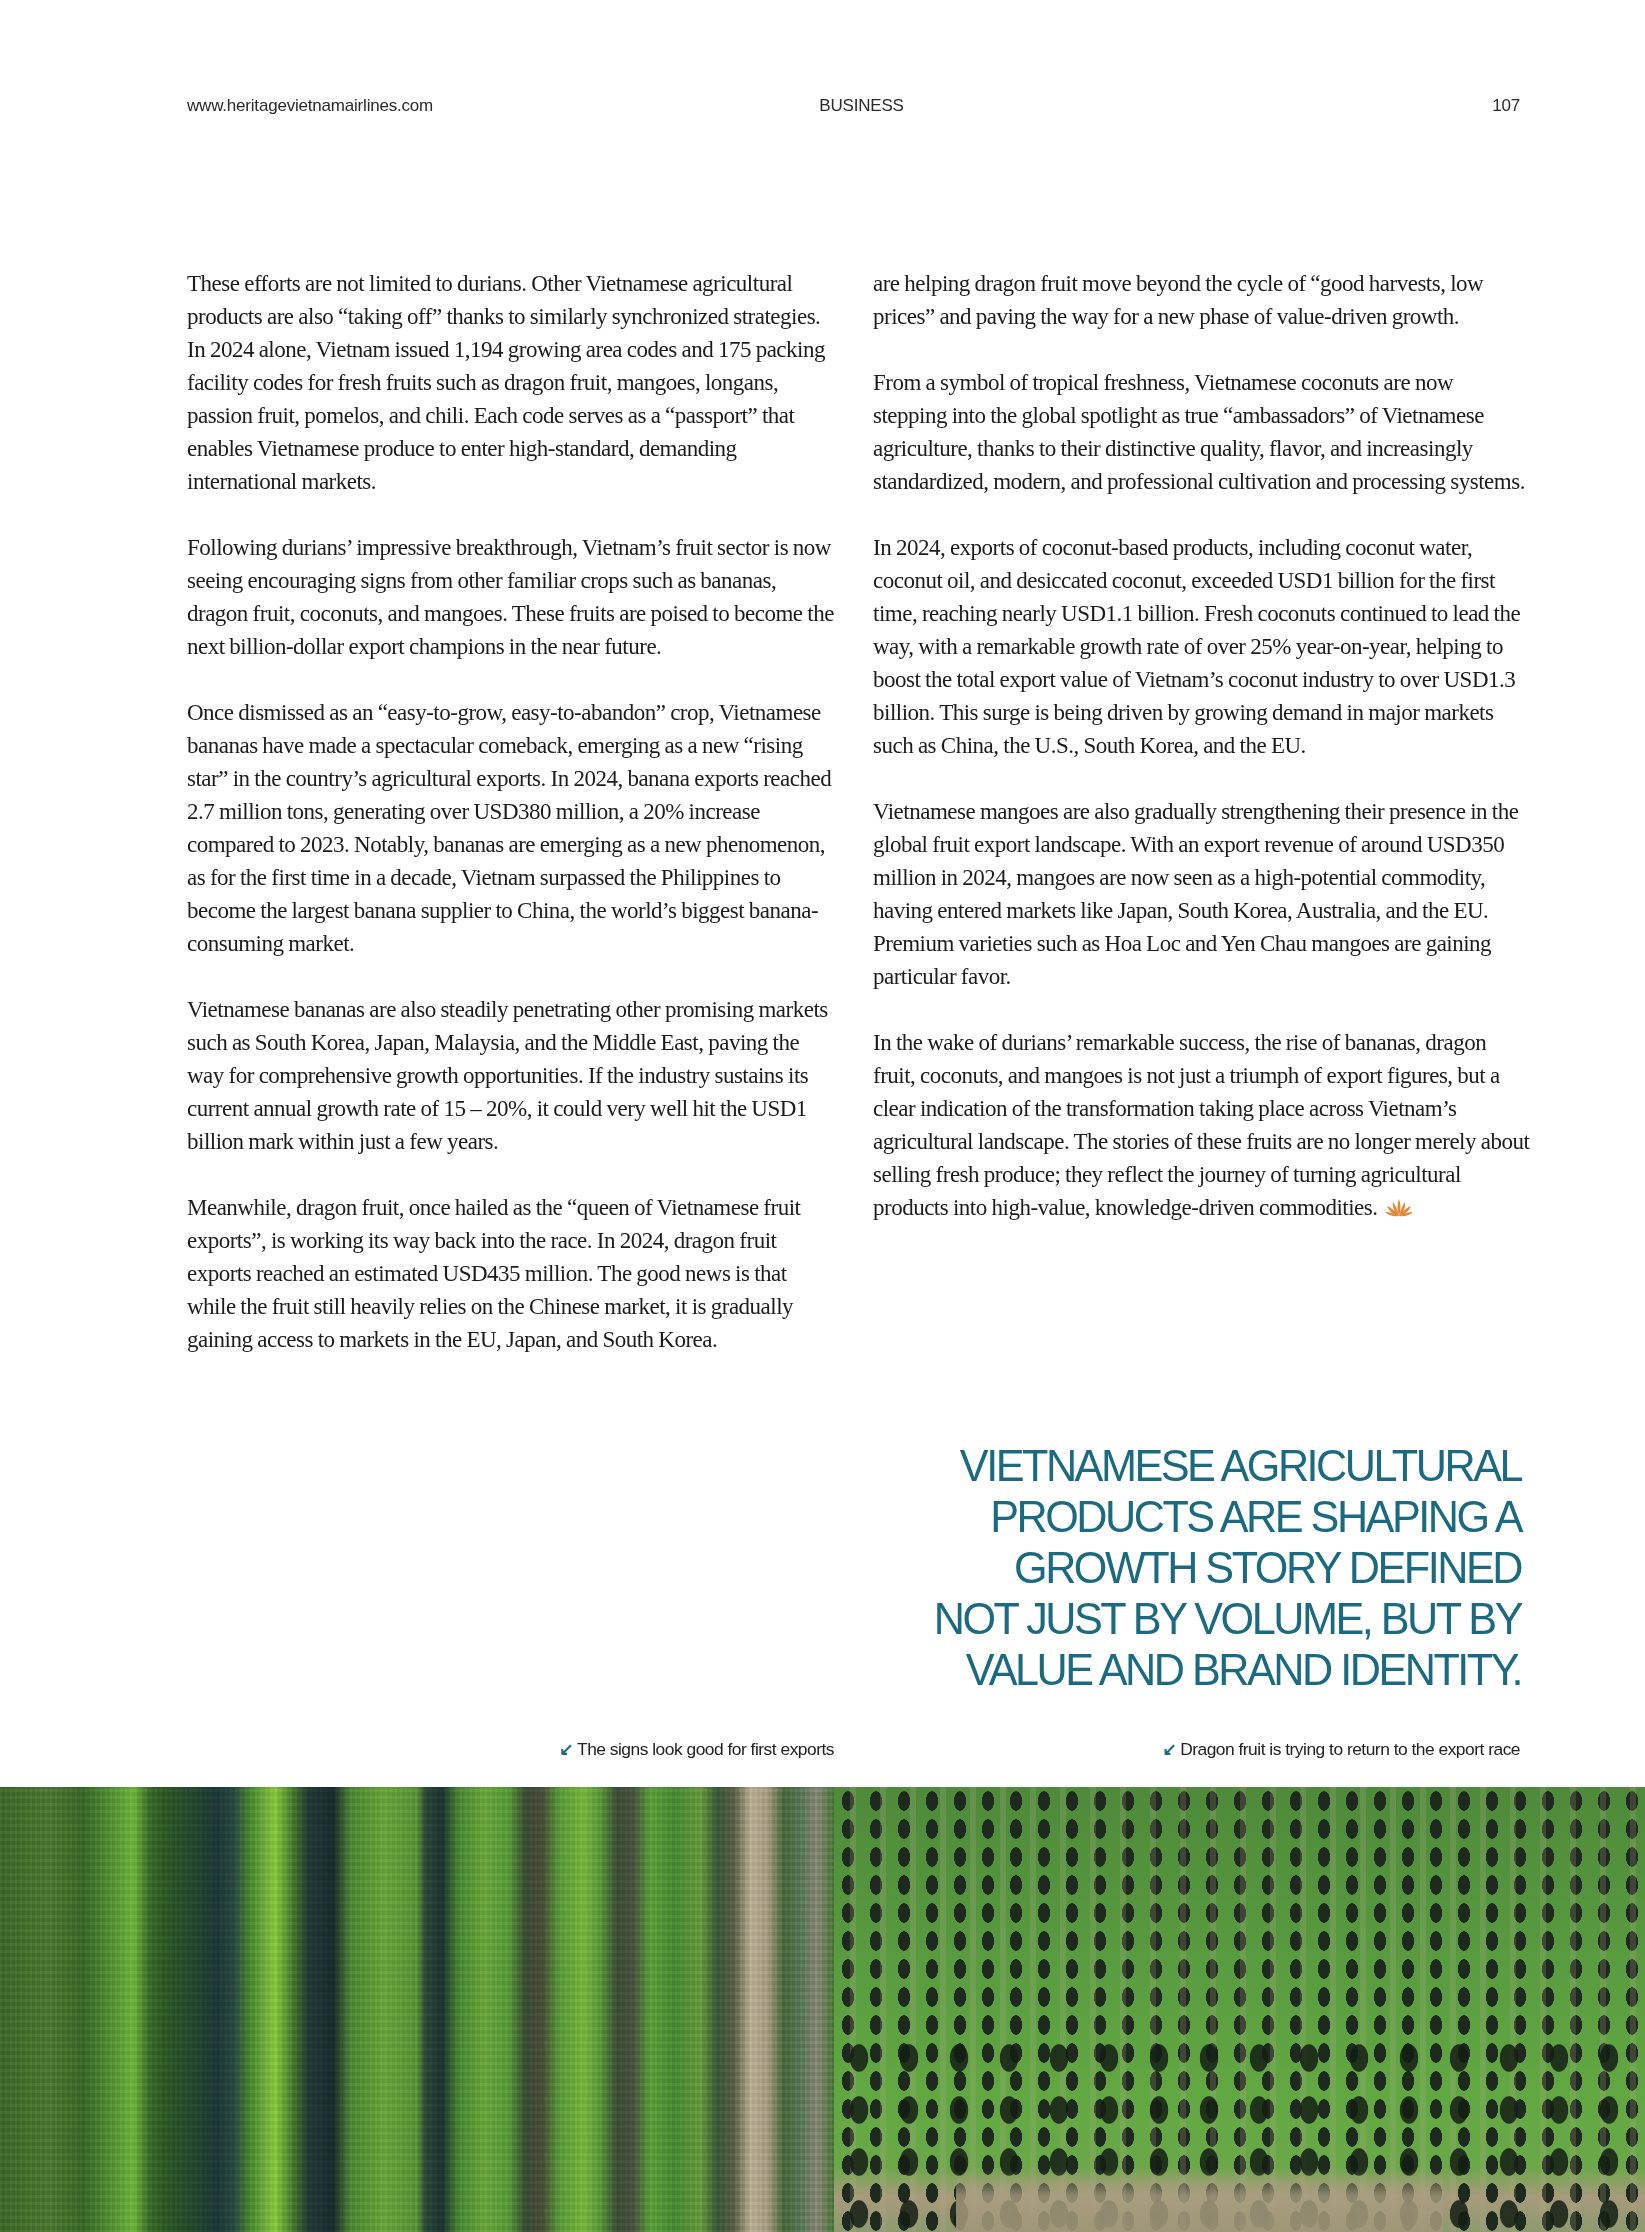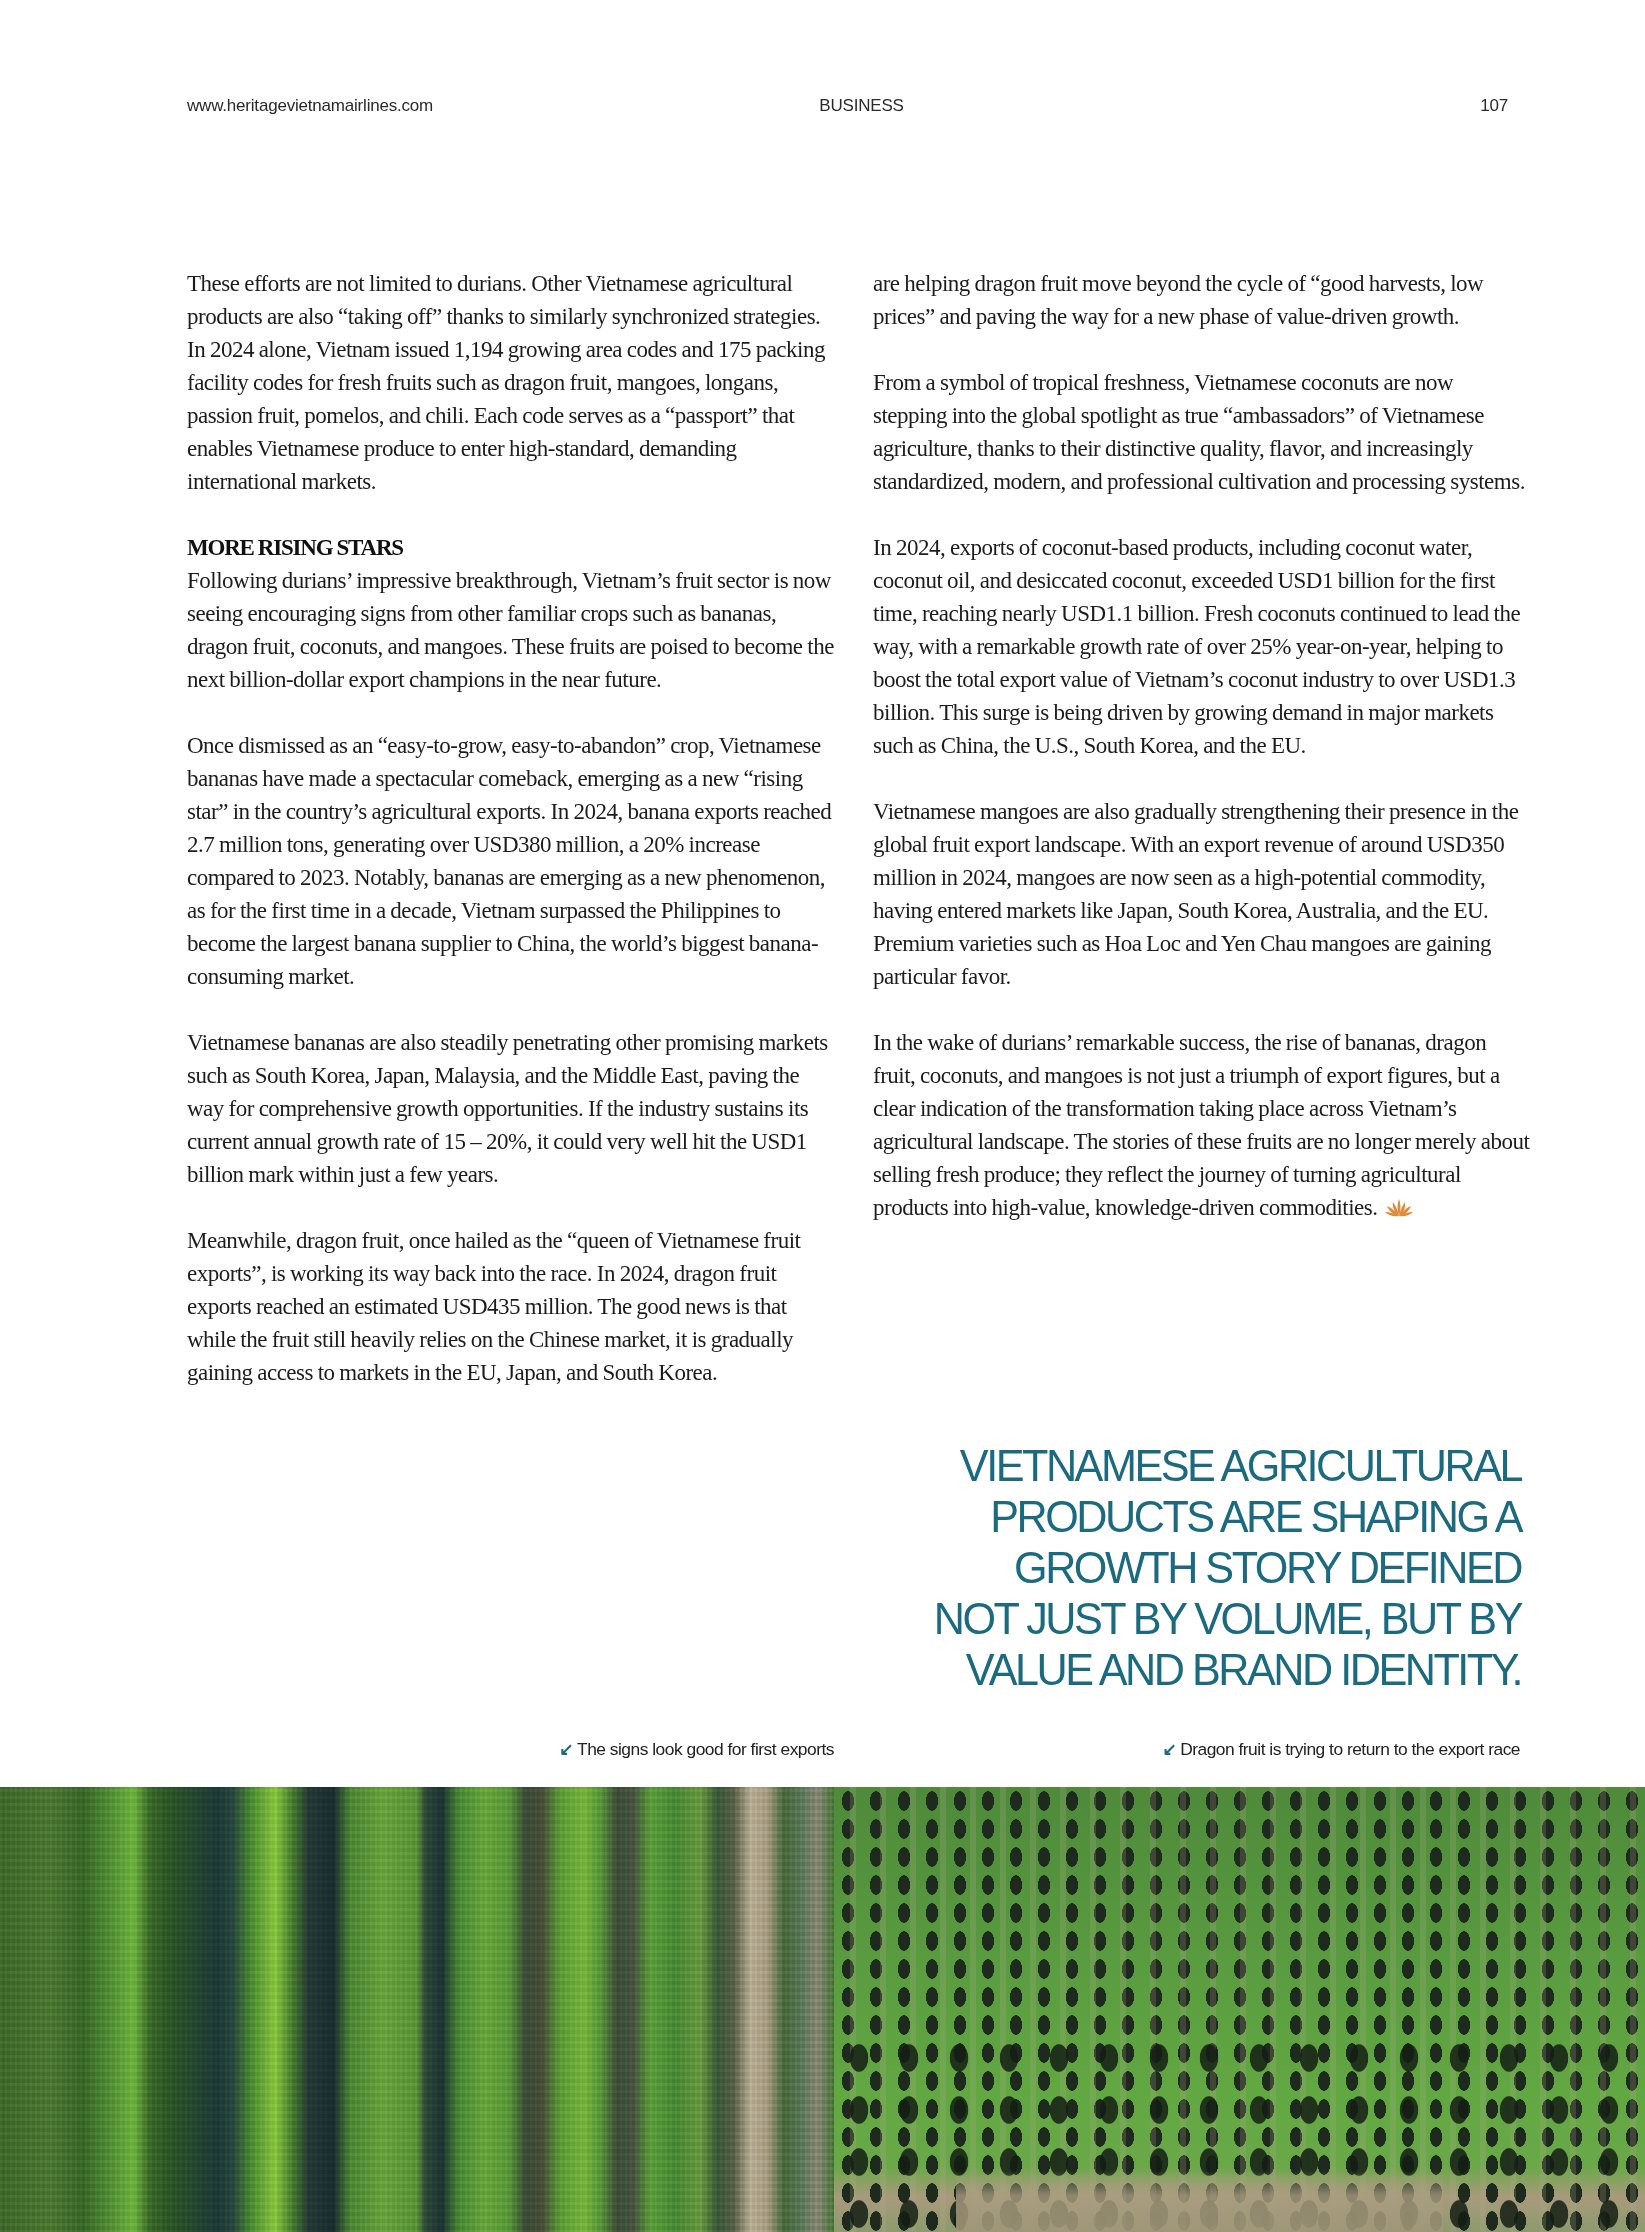--- a/index.html
+++ b/index.html
@@ -3,21 +3,21 @@
   <meta charset="utf-8">
   <style>
     * { margin: 0; padding: 0; box-sizing: border-box; }
     html, body { width: 1646px; height: 2233px; background: #ffffff; overflow: hidden; }
     body { position: relative; font-family: "Liberation Sans", sans-serif; color: #1a1a1a; }
 
     .header { position: absolute; top: 96px; left: 187px; width: 1333px; height: 24px;
       font-family: "Liberation Sans", sans-serif; font-size: 17px; color: #2a2a2a; letter-spacing: -0.2px; }
     .header .site { position: absolute; left: 0; top: 0; }
     .header .section { position: absolute; left: 50%; transform: translateX(-50%); top: 0; margin-left: 8px; }
-    .header .page { position: absolute; right: 12px; top: 0; }
+    .header .page { position: absolute; right: 0; top: 0; }
 
     .col { position: absolute; top: 267px; font-size: 23px; line-height: 33px; color: #1c1c1c;
       letter-spacing: -0.5px; word-spacing: -0.5px; font-family: Liberation Serif, serif; }
     .col.left { left: 187px; width: 652px; }
     .col.right { left: 873px; width: 657px; }
     .col p { margin-bottom: 33px; }
     .col p.tight { margin-bottom: 0; }
     .col h3 { font-size: 23px; font-weight: bold; line-height: 33px; letter-spacing: -1.2px; color: #111; }
 
     .lotus { display: inline-block; vertical-align: -3px; margin-left: 6px; width: 30px; height: 20px; }
@@ -67,21 +67,20 @@
 <body>
 
 <div class="header">
   <span class="site">www.heritagevietnamairlines.com</span>
   <span class="section">BUSINESS</span>
   <span class="page">107</span>
 </div>
 
 <div class="col left">
   <p>These efforts are not limited to durians. Other Vietnamese agricultural products are also “taking off” thanks to similarly synchronized strategies. In 2024 alone, Vietnam issued 1,194 growing area codes and 175 packing facility codes for fresh fruits such as dragon fruit, mangoes, longans, passion fruit, pomelos, and chili. Each code serves as a “passport” that enables Vietnamese produce to enter high-standard, demanding international markets.</p>
-  <h3>MORE RISING STARS</h3>
   <p>Following durians’ impressive breakthrough, Vietnam’s fruit sector is now seeing encouraging signs from other familiar crops such as bananas, dragon fruit, coconuts, and mangoes. These fruits are poised to become the next billion-dollar export champions in the near future.</p>
   <p>Once dismissed as an “easy-to-grow, easy-to-abandon” crop, Vietnamese bananas have made a spectacular comeback, emerging as a new “rising star” in the country’s agricultural exports. In 2024, banana exports reached 2.7 million tons, generating over USD380 million, a 20% increase compared to 2023. Notably, bananas are emerging as a new phenomenon, as for the first time in a decade, Vietnam surpassed the Philippines to become the largest banana supplier to China, the world’s biggest banana-consuming market.</p>
   <p>Vietnamese bananas are also steadily penetrating other promising markets such as South Korea, Japan, Malaysia, and the Middle East, paving the way for comprehensive growth opportunities. If the industry sustains its current annual growth rate of 15 – 20%, it could very well hit the USD1 billion mark within just a few years.</p>
   <p>Meanwhile, dragon fruit, once hailed as the “queen of Vietnamese fruit exports”, is working its way back into the race. In 2024, dragon fruit exports reached an estimated USD435 million. The good news is that while the fruit still heavily relies on the Chinese market, it is gradually gaining access to markets in the EU, Japan, and South Korea.</p>
 </div>
 
 <div class="col right">
   <p>are helping dragon fruit move beyond the cycle of “good harvests, low prices” and paving the way for a new phase of value-driven growth.</p>
   <p>From a symbol of tropical freshness, Vietnamese coconuts are now stepping into the global spotlight as true “ambassadors” of Vietnamese agriculture, thanks to their distinctive quality, flavor, and increasingly standardized, modern, and professional cultivation and processing systems.</p>
   <p>In 2024, exports of coconut-based products, including coconut water, coconut oil, and desiccated coconut, exceeded USD1 billion for the first time, reaching nearly USD1.1 billion. Fresh coconuts continued to lead the way, with a remarkable growth rate of over 25% year-on-year, helping to boost the total export value of Vietnam’s coconut industry to over USD1.3 billion. This surge is being driven by growing demand in major markets such as China, the U.S., South Korea, and the EU.</p>

